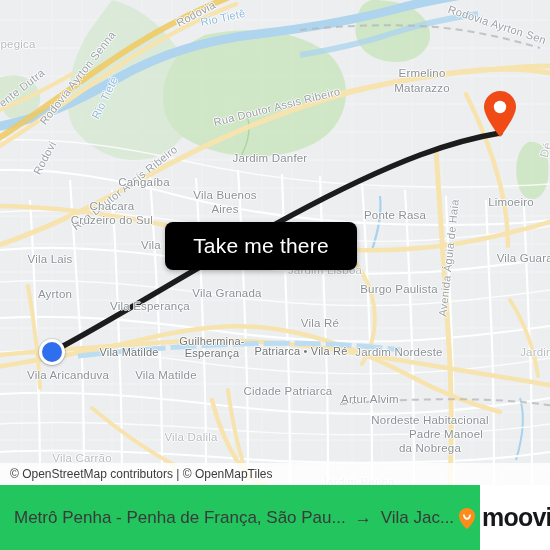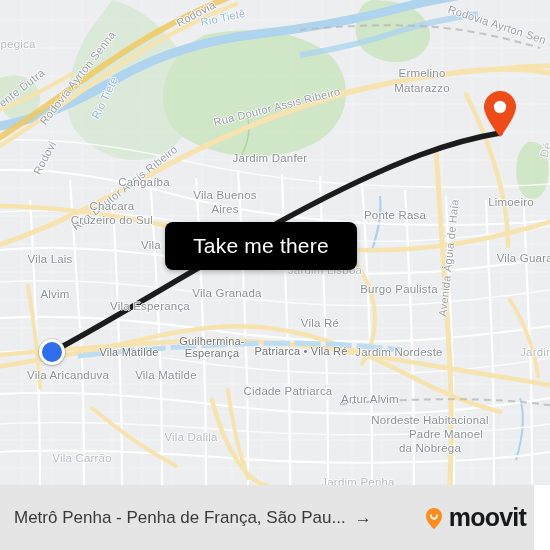--- a/index.html
+++ b/index.html
@@ -125,23 +125,23 @@
     font-size: 12px;
     color: #3c3c3c;
     font-family: "Liberation Sans", sans-serif;
   }
 
   
   #caption-bar {
     position: absolute;
     left: 0;
     top: 485px;
-    width: 534px;
+    width: 480px;
     height: 65px;
-    background: #e5e5e5;
+    background: #22c55e;
     display: flex;
     align-items: center;
     box-sizing: border-box;
     padding: 0 8px 0 14px;
   }
   #caption-origin, #caption-dest {
     font-size: 17px;
     color: #3a3a3a;
     white-space: nowrap;
     font-family: "Liberation Sans", sans-serif;
@@ -312,21 +312,21 @@
         <div class="map-label dark" style="left: 225px; top: 195px; transform: translate(-50%, -50%) rotate(0deg);">Vila Buenos</div>
         <div class="map-label dark" style="left: 225px; top: 209px; transform: translate(-50%, -50%) rotate(0deg);">Aires</div>
         <div class="map-label dark" style="left: 395px; top: 215px; transform: translate(-50%, -50%) rotate(0deg);">Ponte Rasa</div>
         <div class="map-label dark" style="left: 511px; top: 202px; transform: translate(-50%, -50%) rotate(0deg);">Limoeiro</div>
         <div class="map-label faint" style="left: 546px; top: 150px; transform: translate(-50%, -50%) rotate(-74deg);">Dé</div>
         <div class="map-label dark" style="left: 50px; top: 259px; transform: translate(-50%, -50%) rotate(0deg);">Vila Lais</div>
         <div class="map-label dark" style="left: 151px; top: 245px; transform: translate(-50%, -50%) rotate(0deg);">Vila</div>
         <div class="map-label dark" style="left: 528px; top: 258px; transform: translate(-50%, -50%) rotate(0deg);">Vila Guaran</div>
         <div class="map-label faint" style="left: 325px; top: 270px; transform: translate(-50%, -50%) rotate(0deg);">Jardim Lisboa</div>
         <div class="map-label dark" style="left: 399px; top: 289px; transform: translate(-50%, -50%) rotate(0deg);">Burgo Paulista</div>
-        <div class="map-label dark" style="left: 55px; top: 294px; transform: translate(-50%, -50%) rotate(0deg);">Alvim</div>
+        <div class="map-label dark" style="left: 55px; top: 294px; transform: translate(-50%, -50%) rotate(0deg);">Ayrton</div>
         <div class="map-label dark" style="left: 150px; top: 306px; transform: translate(-50%, -50%) rotate(0deg);">Vila Esperança</div>
         <div class="map-label dark" style="left: 227px; top: 293px; transform: translate(-50%, -50%) rotate(0deg);">Vila Granada</div>
         <div class="map-label road" style="left: 449px; top: 258px; transform: translate(-50%, -50%) rotate(-84deg);">Avenida Águia de Haia</div>
         <div class="map-label dark" style="left: 320px; top: 323px; transform: translate(-50%, -50%) rotate(0deg);">Vila Ré</div>
         <div class="map-label station" style="left: 212px; top: 341px; transform: translate(-50%, -50%) rotate(0deg);">Guilhermina-</div>
         <div class="map-label station" style="left: 212px; top: 353px; transform: translate(-50%, -50%) rotate(0deg);">Esperança</div>
         <div class="map-label station" style="left: 301px; top: 351px; transform: translate(-50%, -50%) rotate(0deg);">Patriarca • Vila Ré</div>
         <div class="map-label station" style="left: 129px; top: 352px; transform: translate(-50%, -50%) rotate(0deg);">Vila Matilde</div>
         <div class="map-label dark" style="left: 166px; top: 375px; transform: translate(-50%, -50%) rotate(0deg);">Vila Matilde</div>
         <div class="map-label dark" style="left: 68px; top: 375px; transform: translate(-50%, -50%) rotate(0deg);">Vila Aricanduva</div>
@@ -343,25 +343,29 @@
       </div>
 
     <div id="origin-marker" style="left: 52px; top: 352px;"></div>
 
     <div id="dest-marker" style="left: 500px; top: 137px;"></div>
 
     <button id="cta-button">
       <span>Take me there</span>
     </button>
 
+    <div id="attribution">
+      <span>© OpenStreetMap contributors | © OpenMapTiles</span>
+    </div>
   </div>
 
   <div id="caption-bar">
     <span id="caption-origin">Metrô Penha - Penha de França, São Pau...</span>
     <span id="caption-arrow">→</span>
+    <span id="caption-dest">Vila Jac...</span>
 
     <div id="moovit-logo">
       <svg width="26" height="26" viewBox="0 0 26 26">
         <path d="M13 3 C17.4 3 21 6.5 21 10.9 C21 15.6 16 21.3 13.8 23.4
                  C13.3 23.9 12.7 23.9 12.2 23.4 C10 21.3 5 15.6 5 10.9
                  C5 6.5 8.6 3 13 3 Z" fill="#ff8c1a"></path>
         <path d="M9.8 10.2 C10.4 12.6 11.9 13.8 13 13.8 C14.1 13.8 15.6 12.6 16.2 10.2" stroke="#ffffff" stroke-width="1.7" fill="none" stroke-linecap="round"></path>
       </svg>
       <span id="moovit-wordmark">moovit</span>
     </div>

